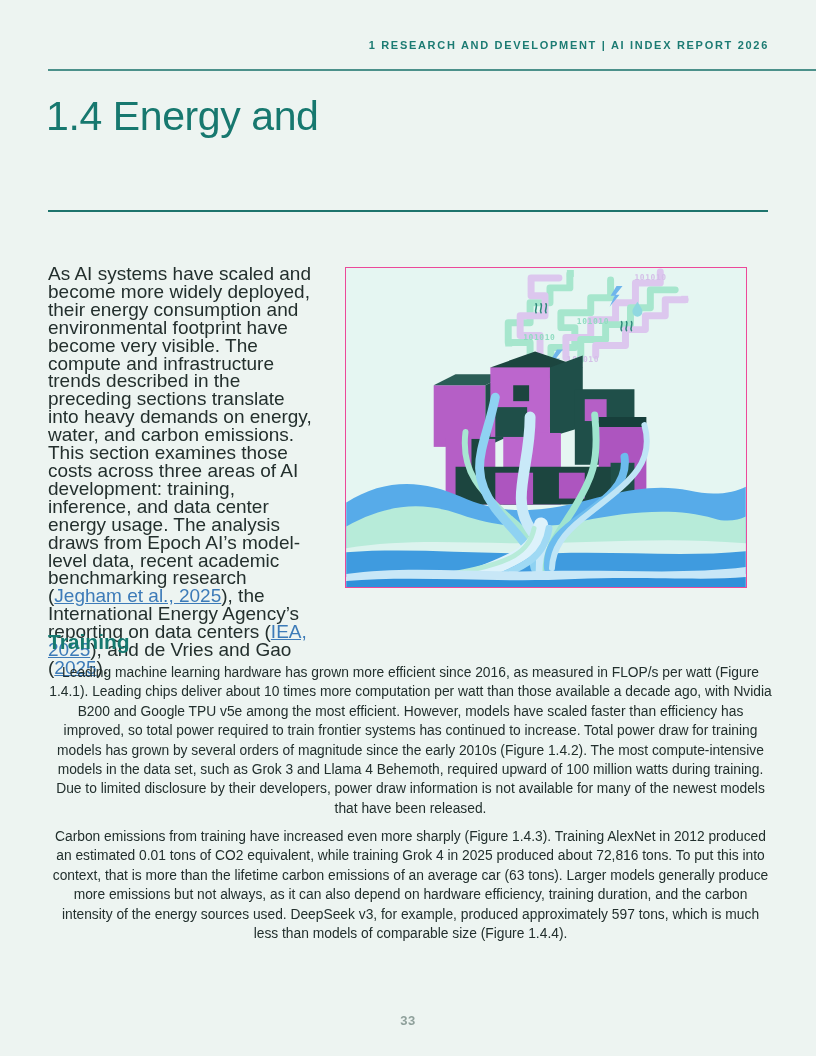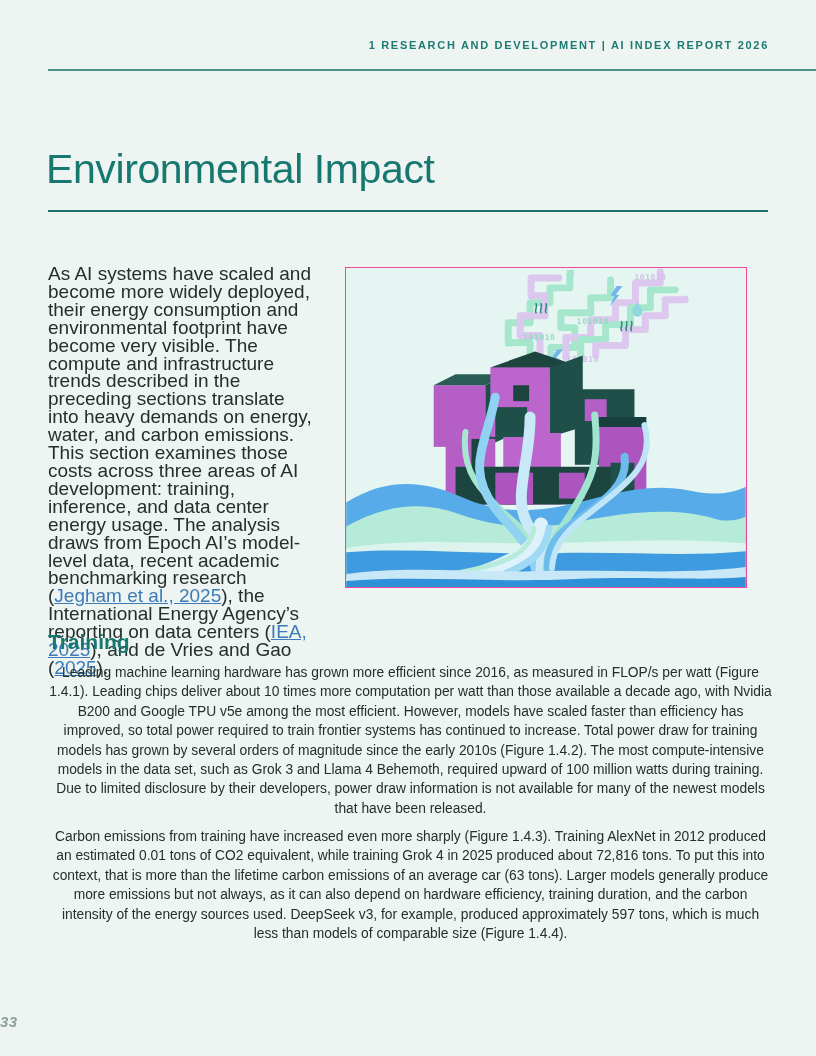--- a/index.html
+++ b/index.html
@@ -44,40 +44,38 @@
     font-size:21px;font-weight:bold;color:#15796f;
   }
   .body-para{
     position:absolute;left:48px;width:725px;
     font-size:13.8px;line-height:19.4px;color:#222f2d;text-align:center;
   }
   .para-1{top:663px;}
   .para-2{top:827px;}
   .page-number{
     position:absolute;left:0;top:1013px;width:100%;
-    font-size:15px;font-weight:bold;color:#8fa09b;
+    text-align:center;font-size:13px;font-weight:bold;color:#8fa09b;
     letter-spacing:0.5px;
-    font-style:italic;
   }
   .bin-label{
     font-family:"DejaVu Sans Mono",monospace;
     font-size:8px;font-weight:bold;letter-spacing:0.6px;
   }
 </style>
 </head>
 <body>
 
 <div class="page">
 
   <div class="running-header">1 RESEARCH AND DEVELOPMENT  |  AI INDEX REPORT 2026</div>
   <div class="header-rule"></div>
 
   <h1 class="section-title" style="margin:0;">
-    <br>
-    <span>Environmental Impact</span>
+    <span>1.4 Energy and</span><br>
   </h1>
   <div class="title-rule"></div>
 
   <p class="intro-col" style="margin:0;"><span>As AI systems have scaled and become more widely deployed, their energy consumption and environmental footprint have become very visible. The compute and infrastructure trends described in the preceding sections translate into heavy demands on energy, water, and carbon emissions. This section examines those costs across three areas of AI development: training, inference, and data center energy usage. The analysis draws from Epoch AI’s model-level data, recent academic benchmarking research (</span><a>Jegham et al., 2025</a><span>), the International Energy Agency’s reporting on data centers (</span><a>IEA, 2025</a><span>), and de Vries and Gao (</span><a>2025</a><span>).</span></p>
 
   <div class="figure-wrap">
     <svg viewBox="0 0 402 321" xmlns="http://www.w3.org/2000/svg">
 
       <rect x="0" y="0" width="402" height="321" fill="#e5f6f2"></rect>
 

